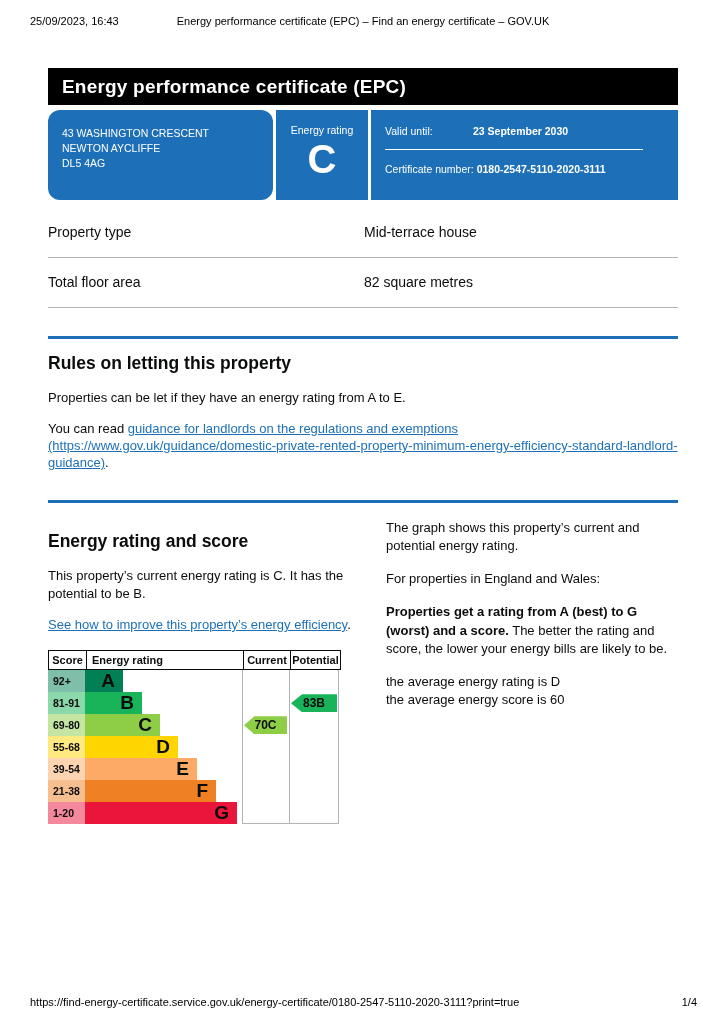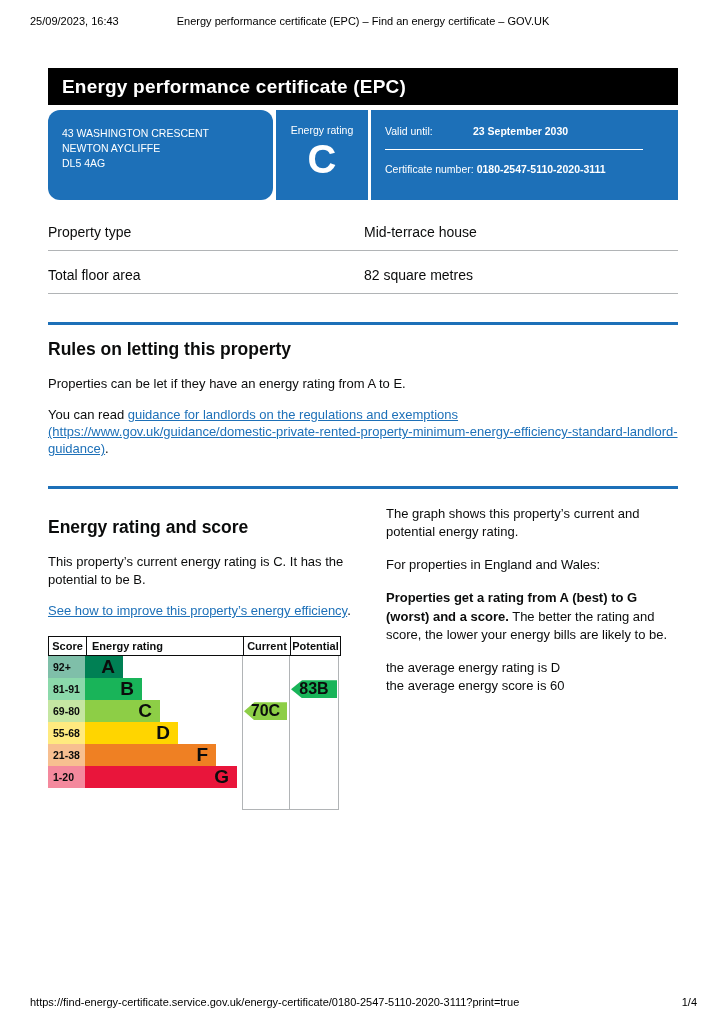--- a/index.html
+++ b/index.html
@@ -22,21 +22,21 @@
   .cell.rating{width:92px;text-align:center;padding-top:14px;}
   .rating-label{font-size:10.5px;}
   .rating-letter{font-size:40px;font-weight:bold;line-height:1;margin-top:3px;}
   .cell.valid{flex:1;padding:15px 14px;font-size:10.5px;}
   .valid-row{display:flex;}
   .valid-label{width:88px;}
   .bold{font-weight:bold;}
   .valid-sep{border-top:1px solid #fff;width:258px;margin:12px 0 13px 0;}
   
   .kv{margin-top:8px;}
-  .kv-row{display:flex;padding:16px 0 10px 0;border-bottom:1px solid #b1b4b6;font-size:14px;}
+  .kv-row{display:flex;padding:16px 0 17px 0;border-bottom:1px solid #b1b4b6;font-size:14px;}
   .kv-label{width:316px;}
   
   .rule{height:3px;background:#1d70b8;margin-top:28px;}
   h2{font-size:17.5px;font-weight:bold;margin:14px 0 0 0;}
   p{font-size:13px;line-height:1.4;margin:15px 0 0 0;}
   p.tight{line-height:1.3;margin-top:14px;}
   a{color:#1d70b8;text-decoration:underline;cursor:pointer;}
   .plain{color:#0b0c0c;}
   .two-col{display:flex;margin-top:14px;}
   .col-left{width:305px;}
@@ -53,21 +53,21 @@
   .c-score{width:37px;} .c-rating{width:157px;} .c-current{width:47px;} .c-potential{width:50px;}
   .epc-body{position:relative;width:348px;height:154px;text-align:right;}
   .epc-row{display:flex;height:22px;}
   .epc-score{width:37px;box-sizing:border-box;display:flex;align-items:center;padding-left:5px;
         font-weight:bold;font-size:10.5px;}
   .epc-bar{box-sizing:border-box;display:flex;align-items:center;justify-content:flex-end;
         padding-right:8px;font-weight:bold;font-size:19px;}
   .vline{position:absolute;top:0;height:154px;width:1px;background:#b1b4b6;}
   .hline{position:absolute;height:1px;background:#b1b4b6;}
   .epc-arrow{position:absolute;height:18px;display:flex;align-items:center;justify-content:center;
-        gap:0;box-sizing:border-box;font-weight:bold;font-size:16px;color:#0b0c0c;
+        gap:0;box-sizing:border-box;font-weight:bold;font-size:12px;color:#0b0c0c;
         clip-path:polygon(0 50%,24% 0,100% 0,100% 100%,24% 100%);}
 </style>
 </head>
 <body>
 
 <div class="page">
 
   <div class="print-header">
     <span class="ph-date">25/09/2023, 16:43</span>
     <span class="ph-title">Energy performance certificate (EPC) – Find an energy certificate – GOV.UK</span>
@@ -144,20 +144,24 @@
               </div>
               <div class="epc-row">
                 <div class="epc-score" style="background: rgb(197, 230, 162);">69-80</div>
                 <div class="epc-bar" style="width: 75px; background: rgb(141, 206, 70);">C</div>
               </div>
               <div class="epc-row">
                 <div class="epc-score" style="background: rgb(255, 234, 127);">55-68</div>
                 <div class="epc-bar" style="width: 93px; background: rgb(255, 213, 0);">D</div>
               </div>
               <div class="epc-row">
+                <div class="epc-score" style="background: rgb(253, 212, 178);">39-54</div>
+                <div class="epc-bar" style="width: 112px; background: rgb(252, 170, 101);">E</div>
+              </div>
+              <div class="epc-row">
                 <div class="epc-score" style="background: rgb(247, 191, 144);">21-38</div>
                 <div class="epc-bar" style="width: 131px; background: rgb(239, 128, 35);">F</div>
               </div>
               <div class="epc-row">
                 <div class="epc-score" style="background: rgb(244, 137, 157);">1-20</div>
                 <div class="epc-bar" style="width: 152px; background: rgb(233, 21, 59);">G</div>
               </div>
               <div class="vline" style="left: 194px;"></div>
               <div class="vline" style="left: 241px;"></div>
               <div class="vline" style="left: 290px;"></div>

